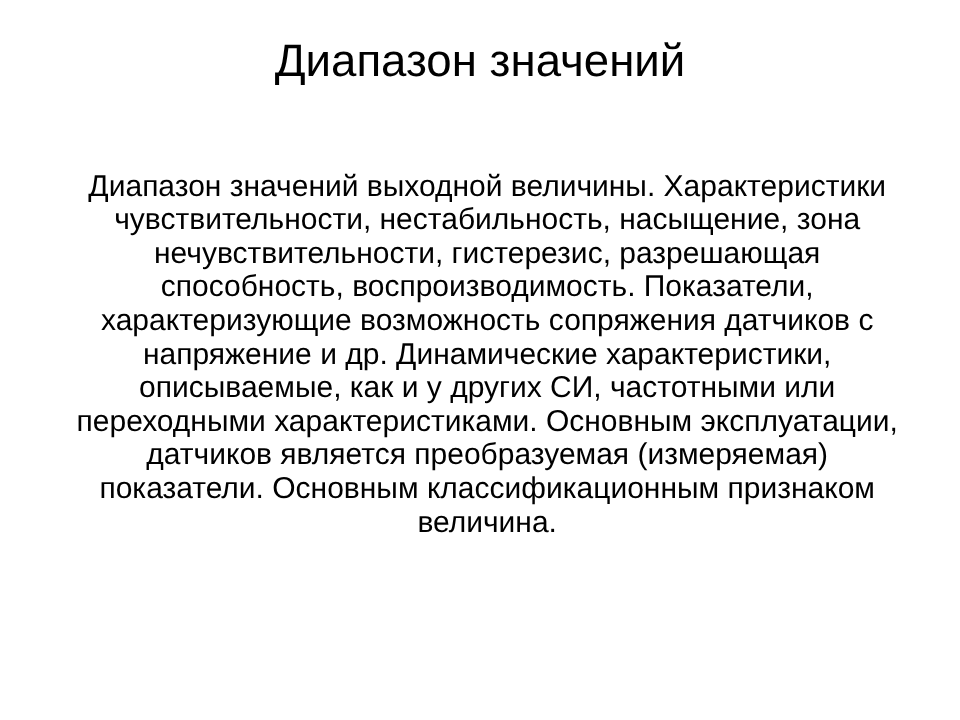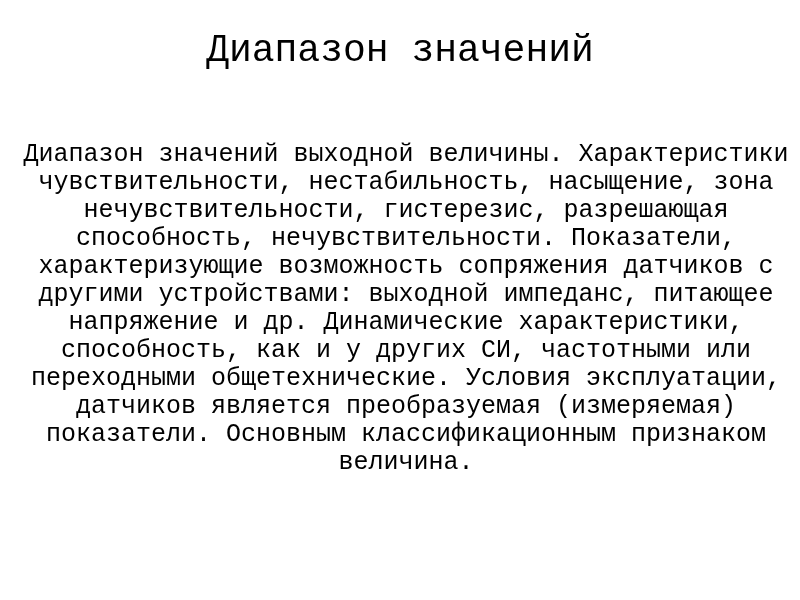--- a/index.html
+++ b/index.html
@@ -6,21 +6,21 @@
     margin: 0;
     padding: 0;
     background: #ffffff;
   }
   .slide {
     position: relative;
     width: 800px;
     height: 600px;
     background: #ffffff;
     color: #000000;
-    font-family: Liberation Mono, monospace;
+    font-family: Liberation Sans, sans-serif;
     overflow: hidden;
   }
   .slide-title {
     position: absolute;
     top: 26px;
     left: 0;
     width: 100%;
     text-align: center;
     font-size: 38px;
     line-height: 50px;
@@ -50,24 +50,23 @@
 <div class="slide">
 
   <div class="slide-title">
     <div class="title-line">Диапазон значений</div>
   </div>
 
   <div class="slide-body">
     <div class="body-line">Диапазон значений выходной величины. Характеристики</div>
     <div class="body-line">чувствительности, нестабильность, насыщение, зона</div>
     <div class="body-line">нечувствительности, гистерезис, разрешающая</div>
-    <div class="body-line">способность, нечувствительности. Показатели,</div>
+    <div class="body-line">способность, воспроизводимость. Показатели,</div>
     <div class="body-line">характеризующие возможность сопряжения датчиков с</div>
-    <div class="body-line">другими устройствами: выходной импеданс, питающее</div>
     <div class="body-line">напряжение и др. Динамические характеристики,</div>
-    <div class="body-line">способность, как и у других СИ, частотными или</div>
-    <div class="body-line">переходными общетехнические. Условия эксплуатации,</div>
+    <div class="body-line">описываемые, как и у других СИ, частотными или</div>
+    <div class="body-line">переходными характеристиками. Основным эксплуатации,</div>
     <div class="body-line">датчиков является преобразуемая (измеряемая)</div>
     <div class="body-line">показатели. Основным классификационным признаком</div>
     <div class="body-line">величина.</div>
   </div>
 
 </div>
 
 </body></html>

